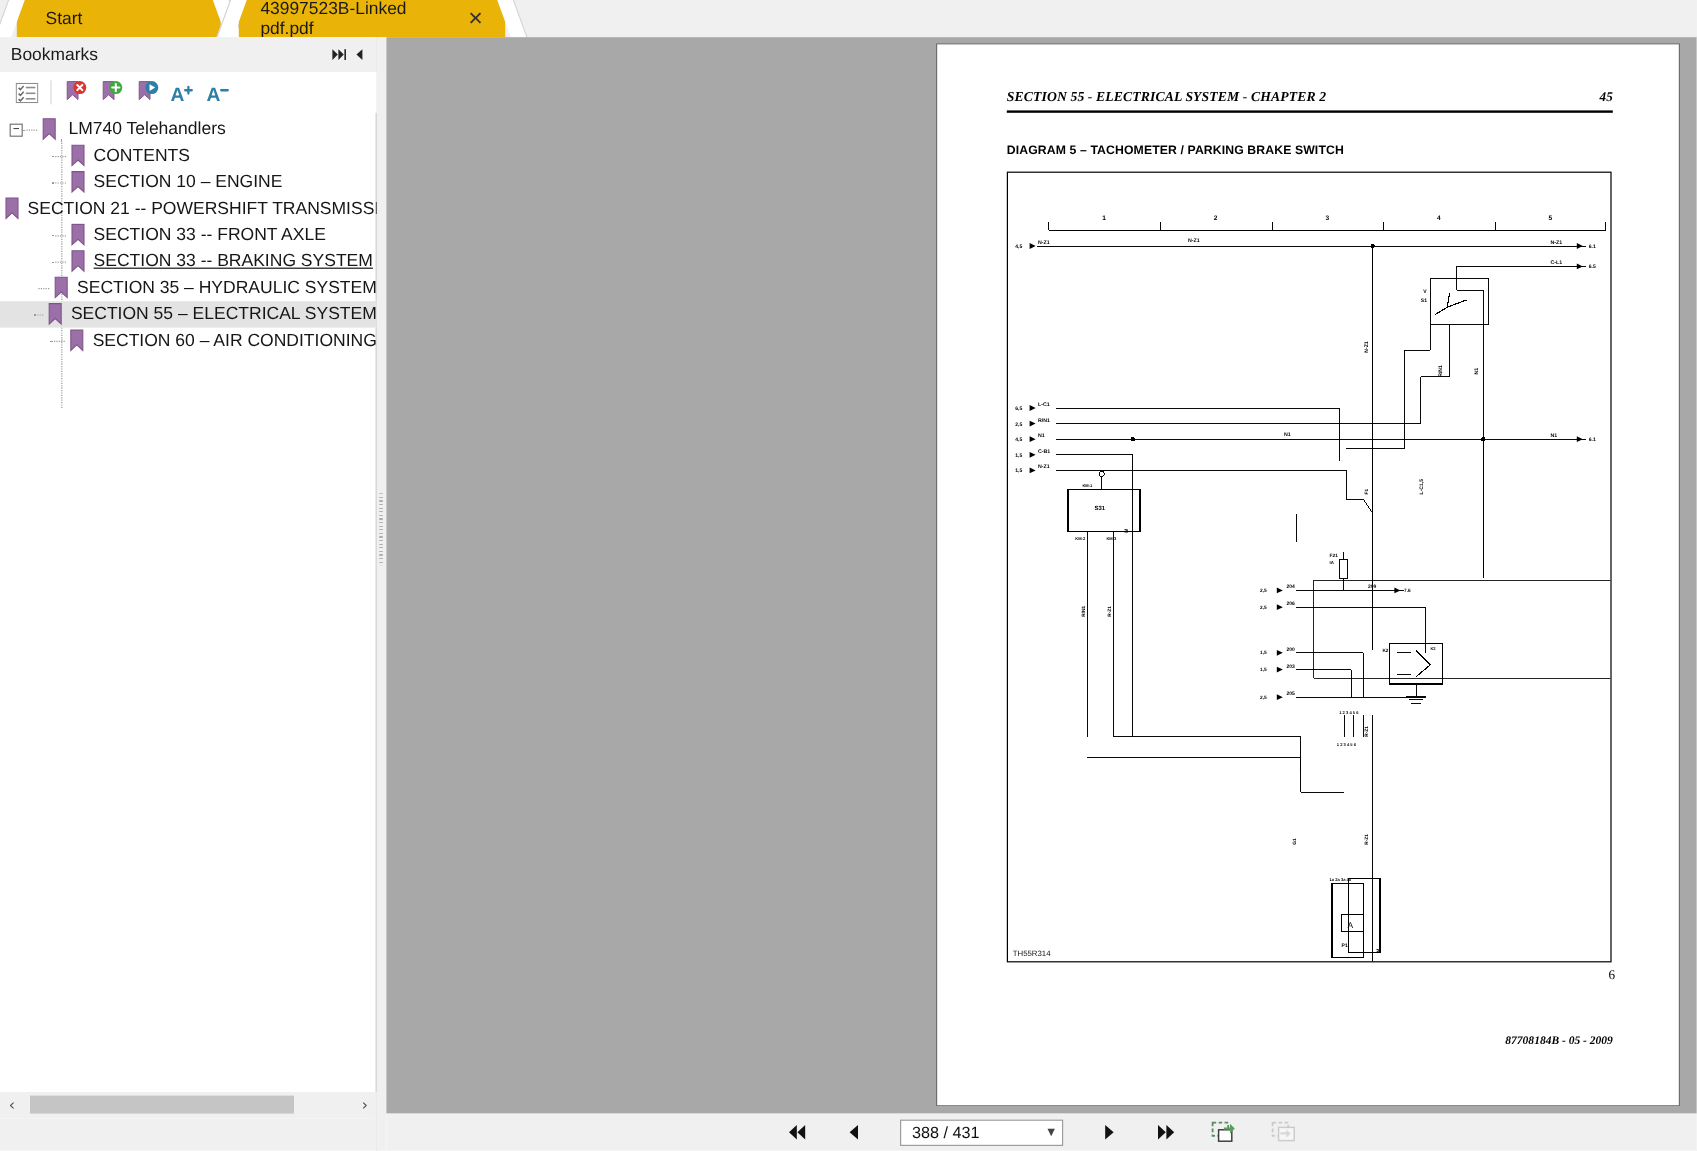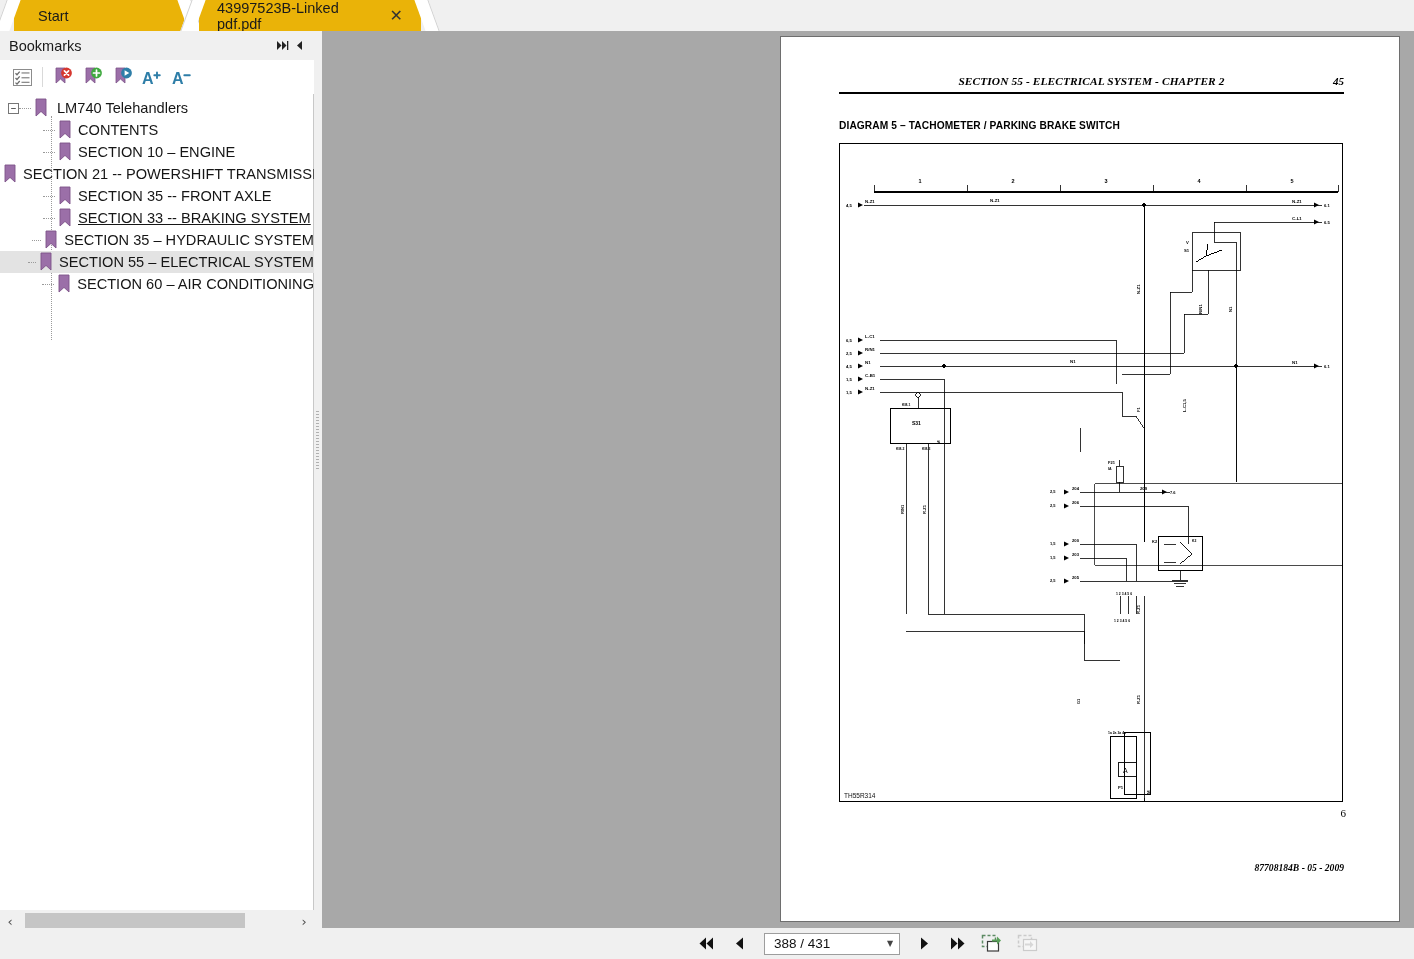--- a/index.html
+++ b/index.html
@@ -134,21 +134,21 @@
   .page {
     position: absolute; left: 458px; top: 5px; width: 620px; height: 886px;
     background: #ffffff; border: 1px solid #6e6e6e;
   }
 
   
   .pg-hdr {
     position: absolute; left: 58px; top: 38px; right: 55px; height: 18px;
   }
   .pg-hdr .title {
-    position: absolute; left: 0; right: 0; text-align: center;
+    position: absolute; left: 0; right: 0; text-align: left;
     font-family: "Liberation Serif", serif;
     font-style: italic; font-weight: bold; font-size: 11.4px;
     color: #000; letter-spacing: .1px;
   }
   .pg-hdr .pnum {
     position: absolute; right: 0; top: 0;
     font-family: "Liberation Serif", serif;
     font-style: italic; font-weight: bold; font-size: 11px; color: #000;
   }
   .pg-hdr .rule {
@@ -174,21 +174,21 @@
   .pg-footer {
     position: absolute; right: 55px; bottom: 48px;
     font-family: "Liberation Serif", serif; font-style: italic; font-weight: bold;
     font-size: 9.6px; color: #000;
   }
 
   
   .bottombar {
     position: absolute; left: 322px; bottom: 0; width: 1092px; height: 31px;
     background: #f0f0f0; display: flex; align-items: center; justify-content: center;
-    gap: 6px;
+    gap: 20px;
   }
   .nav-btn {
     width: 27px; height: 24px; display: flex; align-items: center; justify-content: center;
     cursor: pointer;
   }
   .pagebox {
     width: 136px; height: 22px; background: #fff; border: 1px solid #9d9d9d;
     display: flex; align-items: center; margin: 0 5px; position: relative;
   }
   .pagebox .val {
@@ -334,21 +334,21 @@
                 <path d="M3 1 H13 V18 L8 13.4 L3 18 Z" fill="#9B6FA8" stroke="#7E5489" stroke-width="0.9"></path>
               </svg></span>
             <span class="txt">SECTION 21 -- POWERSHIFT TRANSMISSION</span>
           </div>
           <div class="bm-row">
             <span style="width:43px"></span>
             <span class="dotline"></span>
             <span class="bm-flag"><svg width="16" height="20" viewBox="0 0 16 20">
                 <path d="M3 1 H13 V18 L8 13.4 L3 18 Z" fill="#9B6FA8" stroke="#7E5489" stroke-width="0.9"></path>
               </svg></span>
-            <span class="txt">SECTION 35 -- FRONT AXLE</span>
+            <span class="txt">SECTION 33 -- FRONT AXLE</span>
           </div>
           <div class="bm-row hover">
             <span style="width:43px"></span>
             <span class="dotline"></span>
             <span class="bm-flag"><svg width="16" height="20" viewBox="0 0 16 20">
                 <path d="M3 1 H13 V18 L8 13.4 L3 18 Z" fill="#9B6FA8" stroke="#7E5489" stroke-width="0.9"></path>
               </svg></span>
             <span class="txt">SECTION 33 -- BRAKING SYSTEM</span>
           </div>
           <div class="bm-row">

